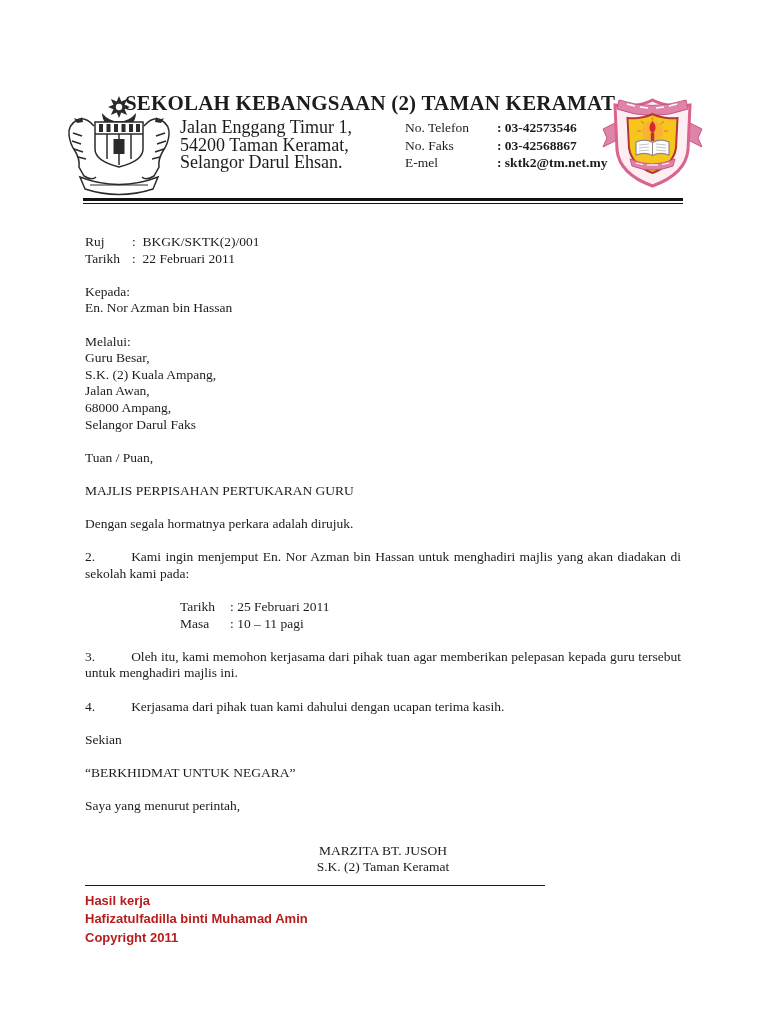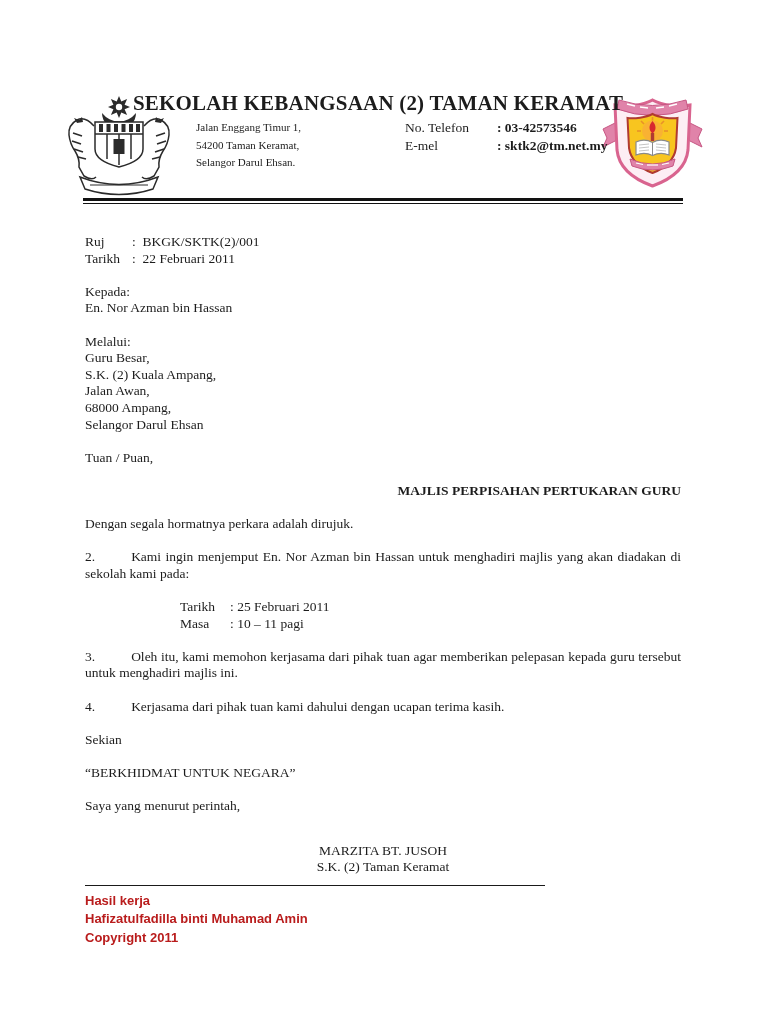--- a/index.html
+++ b/index.html
@@ -6,41 +6,41 @@
   html,body { background:#ffffff; }
   .page {
     position:relative; width:768px; height:1024px; background:#ffffff;
     font-family:"Liberation Serif", serif; color:#1c1c1c; overflow:hidden;
   }
   
   .header { position:absolute; top:0; left:0; width:768px; height:210px; }
   .logo-left  { position:absolute; left:60px;  top:95px; }
   .logo-right { position:absolute; left:599px; top:93px; }
   .school-name {
-    position:absolute; top:91px; left:84px; width:588px;
+    position:absolute; top:91px; left:76px; width:588px;
     text-align:center; font-size:21px; font-weight:700; letter-spacing:0.2px;
     white-space:nowrap;
   }
-  .addr-block { position:absolute; left:180px; top:119px; font-size:11px; line-height:17.5px;margin-left:16px; }
+  .addr-block { position:absolute; left:180px; top:119px; font-size:18px; line-height:17.5px; }
   .contact-block { position:absolute; left:405px; top:119px; font-size:13.5px; line-height:17.5px; }
   .contact-row .lbl { display:inline-block; width:92px; }
   .contact-row .val { white-space:pre;font-weight:bold; }
   .header-rule {
     position:absolute; top:198px; left:83px; width:600px; height:6px;
     border-top:3px solid #121212; border-bottom:1px solid #121212;
   }
   
   .letter {
     position:absolute; top:234px; left:85px; width:596px;
     font-size:13.5px; line-height:16.6px;
   }
   .block { margin-bottom:16.6px; }
   .meta-row .lbl { display:inline-block; width:47px; }
   .meta-row .val, .event-row .val { white-space:pre; }
-  .subject { font-weight:700;text-align:right; }
+  .subject { font-weight:400; }
   .para { text-align:justify;margin-top:8px; }
   .tab { display:inline-block; width:36px; }
   .event-block { margin-left:95px; }
   .event-row .lbl { display:inline-block; width:50px; }
   .sig-block { margin-top:28px; margin-bottom:0;text-align:center; }
   .sig-divider {
     width:460px; border-top:1.5px solid #1a1a1a;
     margin-top:9px; margin-bottom:6px;
   }
   .footer-block {
@@ -155,20 +155,23 @@
       <div>Jalan Enggang Timur 1,</div>
       <div>54200 Taman Keramat,</div>
       <div>Selangor Darul Ehsan.</div>
     </div>
 
     <div class="contact-block">
       <div class="contact-row">
         <span class="lbl">No. Telefon</span><span class="val">: 03-42573546</span>
       </div>
       <div class="contact-row">
+        <span class="lbl">No. Faks</span><span class="val">: 03-42568867</span>
+      </div>
+      <div class="contact-row">
         <span class="lbl">E-mel</span><span class="val">: sktk2@tm.net.my</span>
       </div>
     </div>
 
     <div class="header-rule"></div>
   </div>
 
   <div class="letter">
 
     <div class="block">
@@ -184,21 +187,21 @@
       <div>Kepada:</div>
       <div>En. Nor Azman bin Hassan</div>
     </div>
 
     <div class="block">
       <div>Melalui:</div>
       <div>Guru Besar,</div>
       <div>S.K. (2) Kuala Ampang,</div>
       <div>Jalan Awan,</div>
       <div>68000 Ampang,</div>
-      <div>Selangor Darul Ehsan</div>
+      <div>Selangor Darul Faks</div>
     </div>
 
     <div class="block">Tuan / Puan,</div>
 
     <div class="block subject">MAJLIS PERPISAHAN PERTUKARAN GURU</div>
 
     <div class="block">Dengan segala hormatnya perkara adalah dirujuk.</div>
 
     <div class="block para">
       <span>2.</span><span class="tab"></span><span>Kami ingin menjemput En. Nor Azman bin Hassan untuk menghadiri majlis yang akan diadakan di sekolah kami pada:</span>

